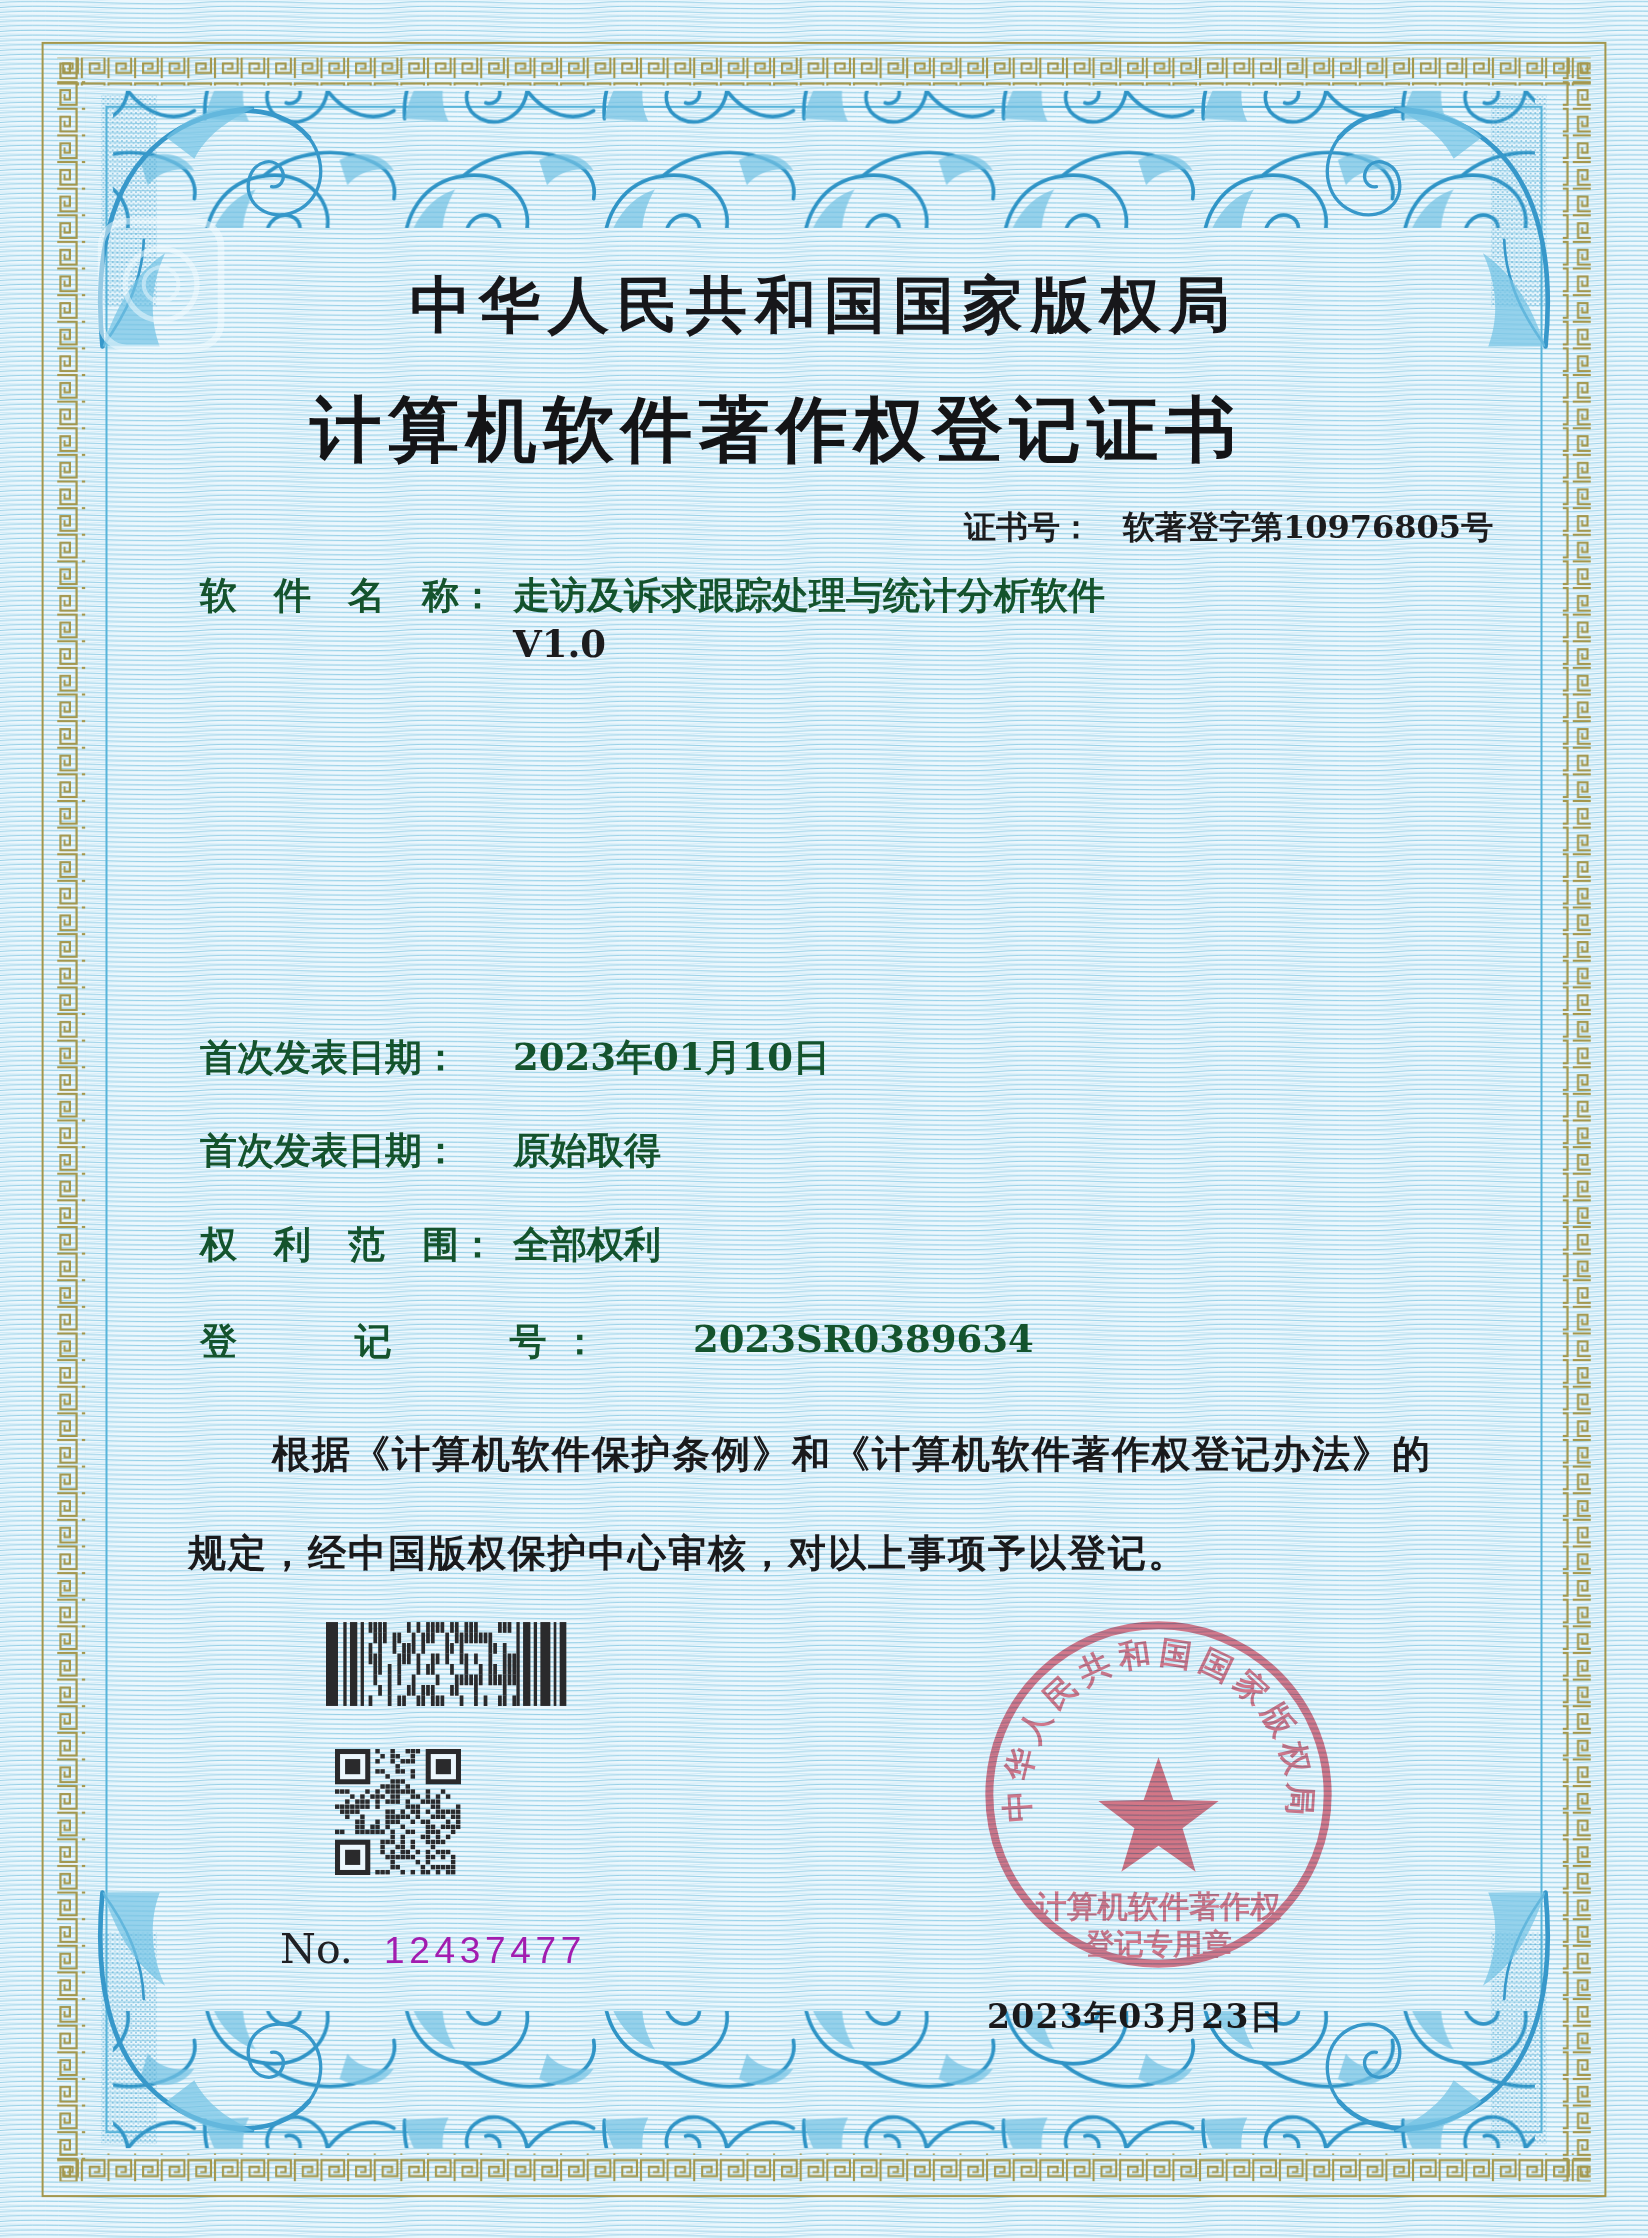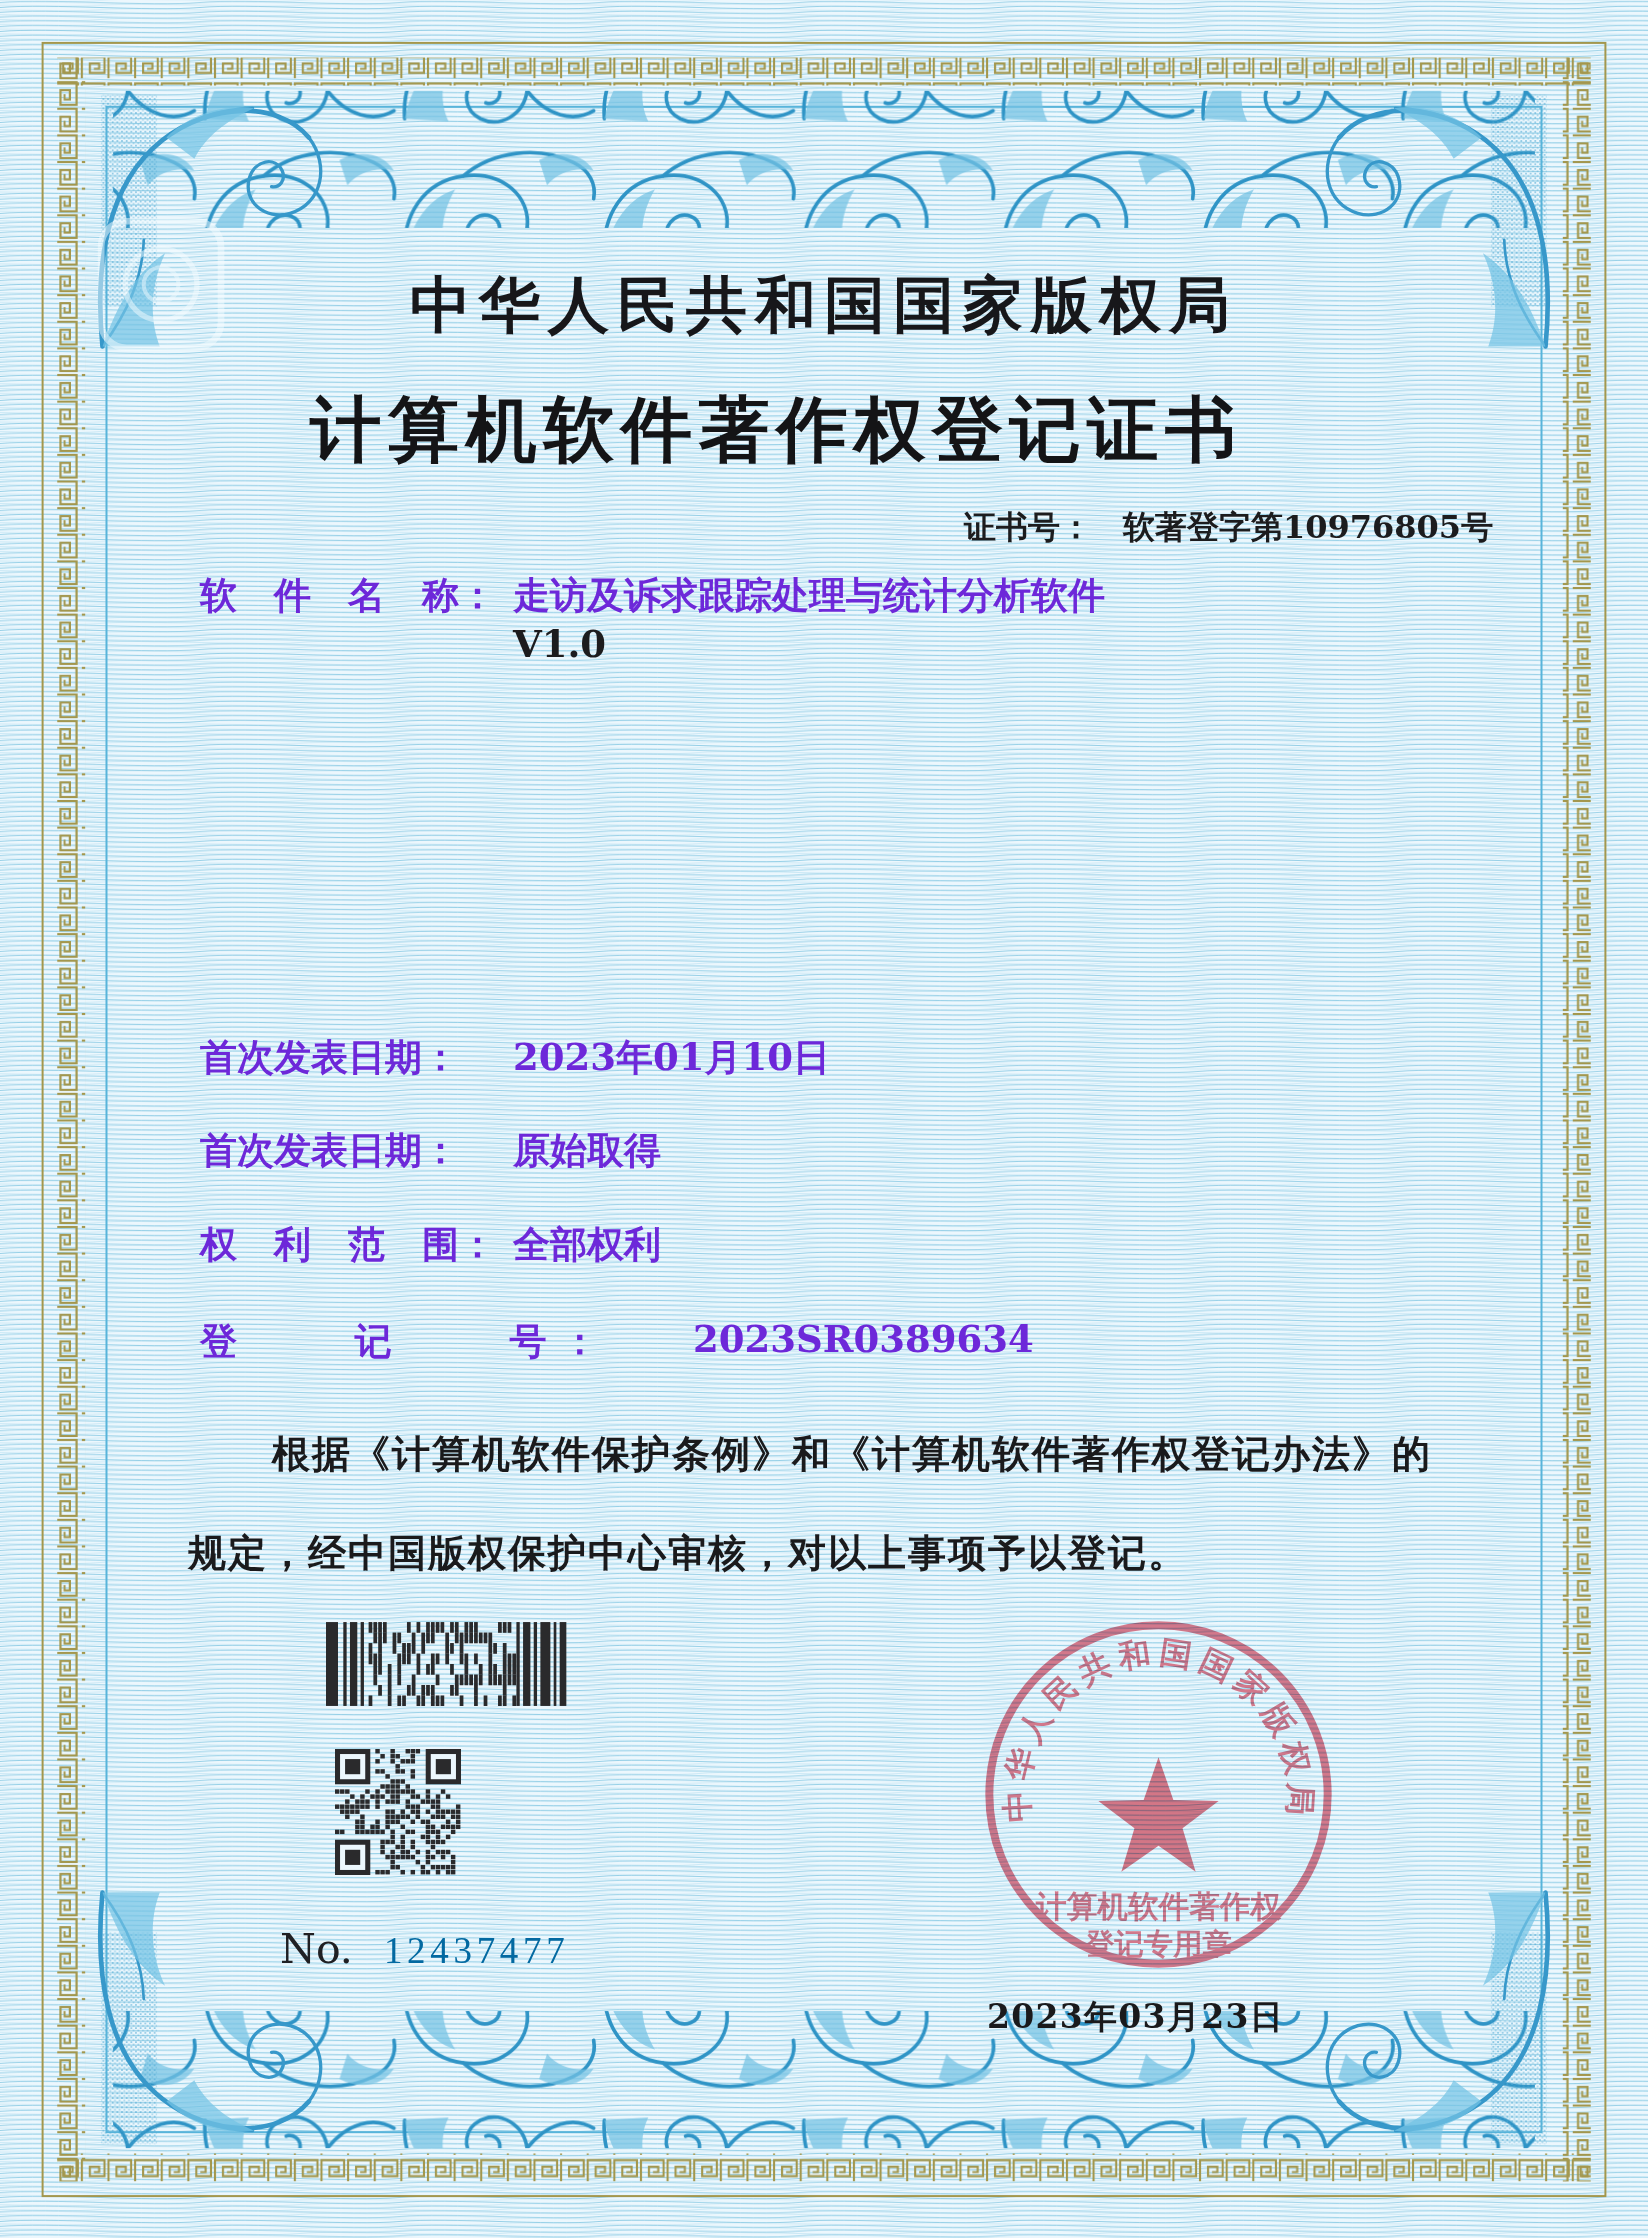--- a/index.html
+++ b/index.html
@@ -16,35 +16,35 @@
   .t-authority{
     left:0;top:265px;width:1648px;text-align:center;
     font-size:61px;font-weight:bold;letter-spacing:8px;color:#17171a;
   }
   .t-title{
     left:0;top:383px;width:1553px;text-align:center;
     font-size:71px;font-weight:bold;letter-spacing:6.7px;color:#141416;
   }
   .certno{left:964px;top:506px;font-size:32px;font-weight:bold;}
   .certno .gap{display:inline-block;width:31px;}
-  .row{left:200px;font-size:37px;font-weight:bold;color:#6d28d9;}
+  .row{left:200px;font-size:37px;font-weight:bold;color:#14532d;}
   .row .lbl{display:inline-block;width:313px;vertical-align:top;}
   .row.wide .lbl{width:493px;letter-spacing:14.6px;}
   .row .val{display:inline-block;vertical-align:top;}
   .version{left:513px;top:622px;font-size:37px;font-weight:bold;}
   .stmt{font-size:38px;font-weight:bold;letter-spacing:2px;color:#1a1a1c;}
   .stmt.l1{left:272px;top:1429px;}
   .stmt.l2{left:188px;top:1528px;}
   .barcode{left:326px;top:1622px;width:243px;height:84px;}
   .qrcode{left:335px;top:1749px;width:126px;height:126px;}
   .no-line{left:280px;top:1925px;font-size:41px;}
   .no-line .no-label{color:#202024;font-weight:normal;}
   .no-line .no-num{
-    font-family:Liberation Serif, serif;
-    font-size:37px;color:#0369a1;letter-spacing:4.7px;margin-left:31px;
+    font-family:Liberation Sans, sans-serif;
+    font-size:37px;color:#a21caf;letter-spacing:4.7px;margin-left:31px;
     font-weight:normal;
   }
   .seal{
     left:982px;top:1618px;width:353px;height:353px;
     mix-blend-mode:multiply;opacity:0.88;
   }
   .seal text{font-family:"DejaVu Serif","Liberation Serif",serif;font-weight:bold;}
   .issue-date{left:987px;top:1948px;font-size:33px;font-weight:bold;letter-spacing:1.3px;color:#1a1a1c;margin-top:47px;}
 </style>
 </head>

